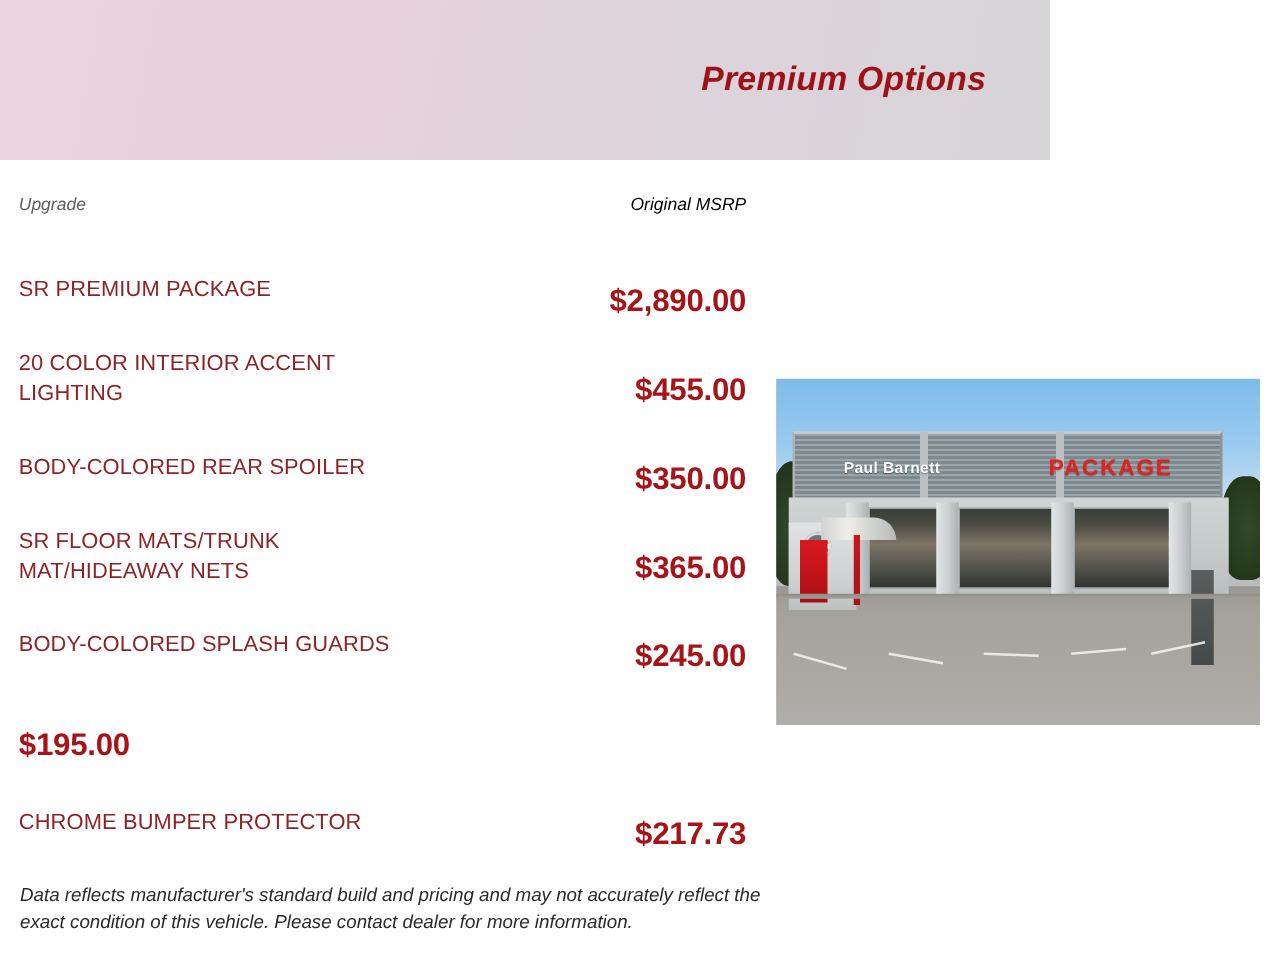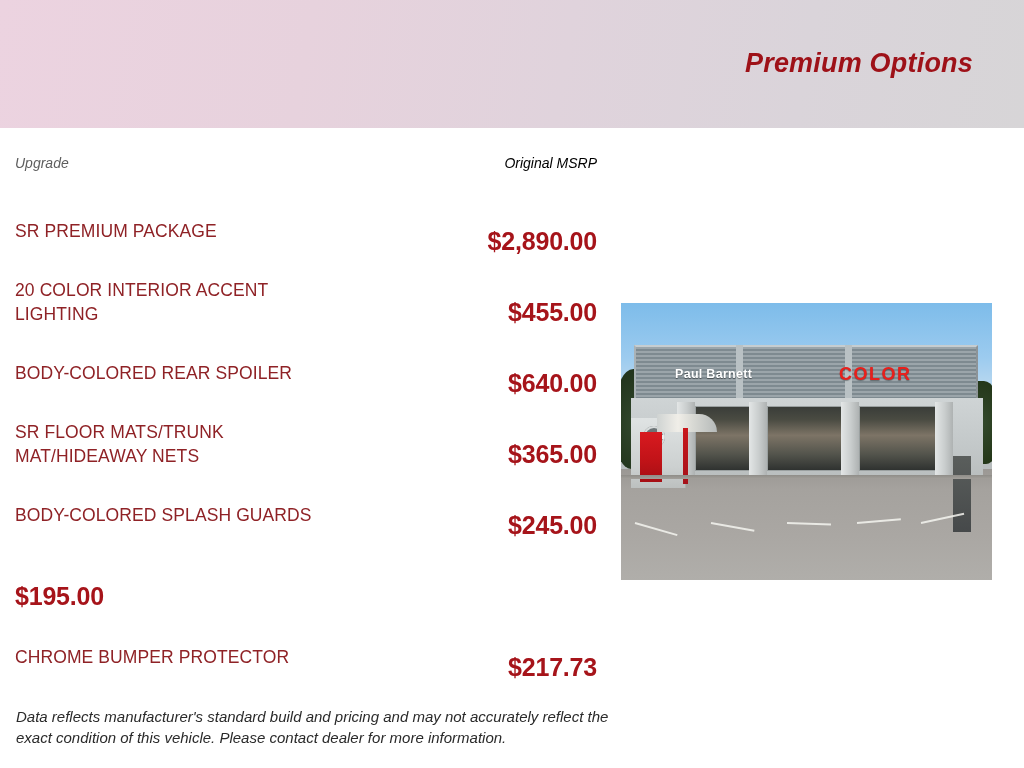--- a/index.html
+++ b/index.html
@@ -14,21 +14,21 @@
     font-family: "Liberation Sans", sans-serif;
     overflow: hidden;
     position: relative;
   }
 
   
   .header-bar {
     position: absolute;
     left: 0;
     top: 0;
-    width: 1024px;
+    width: 840px;
     height: 128px;
     background: linear-gradient(100deg, #ecd3e0 0%, #e7d2dd 30%, #e0d3dc 55%, #dad4da 78%, #d7d5d7 100%);
     box-sizing: border-box;
   }
   .header-title {
     position: absolute;
     right: 51px;
     top: 50px;
     font-size: 27px;
     font-weight: bold;
@@ -112,20 +112,21 @@
 
   
   .photo {
     position: absolute;
     left: 621px;
     top: 303px;
     width: 371px;
     height: 277px;
     overflow: hidden;
     background: #b7bcbd;
+    padding-left: 16px;
   }
   .ph-sky {
     position: absolute; left: 0; top: 0; width: 100%; height: 47%;
     background: linear-gradient(#7dbcea 0%, #9ccbef 42%, #c3dcef 72%, #dfe6e6 100%);
   }
   .ph-tree-l {
     position: absolute; left: -6px; top: 24%; width: 46px; height: 36%;
     background: radial-gradient(ellipse at 40% 55%, #31472c 0%, #25381f 55%, #1d2c18 100%);
     border-radius: 40% 55% 30% 35%;
   }
@@ -255,21 +256,21 @@
     <div class="opt-price">$2,890.00</div>
   </div>
 
   <div class="opt-row">
     <div class="opt-label">20 COLOR INTERIOR ACCENT LIGHTING</div>
     <div class="opt-price">$455.00</div>
   </div>
 
   <div class="opt-row">
     <div class="opt-label">BODY-COLORED REAR SPOILER</div>
-    <div class="opt-price">$640.00</div>
+    <div class="opt-price">$350.00</div>
   </div>
 
   <div class="opt-row">
     <div class="opt-label">SR FLOOR MATS/TRUNK MAT/HIDEAWAY NETS</div>
     <div class="opt-price">$365.00</div>
   </div>
 
   <div class="opt-row">
     <div class="opt-label">BODY-COLORED SPLASH GUARDS</div>
     <div class="opt-price">$245.00</div>
@@ -291,21 +292,21 @@
 <div class="photo">
   <div class="ph-sky"></div>
   <div class="ph-tree-l"></div>
   <div class="ph-tree-r"></div>
   <div class="ph-ground"></div>
 
   <div class="ph-building">
     <div class="ph-upper"></div>
     <div class="ph-piers"></div>
     <div class="ph-name">Paul Barnett</div>
-    <div class="ph-brand">COLOR</div>
+    <div class="ph-brand">PACKAGE</div>
 
     <div class="ph-lower">
       <div class="ph-glass ph-g1"></div>
       <div class="ph-glass ph-g2"></div>
       <div class="ph-glass ph-g3"></div>
       <div class="ph-col ph-c1"></div>
       <div class="ph-col ph-c2"></div>
       <div class="ph-col ph-c3"></div>
       <div class="ph-col ph-c4"></div>
       <div class="ph-sideblock">

